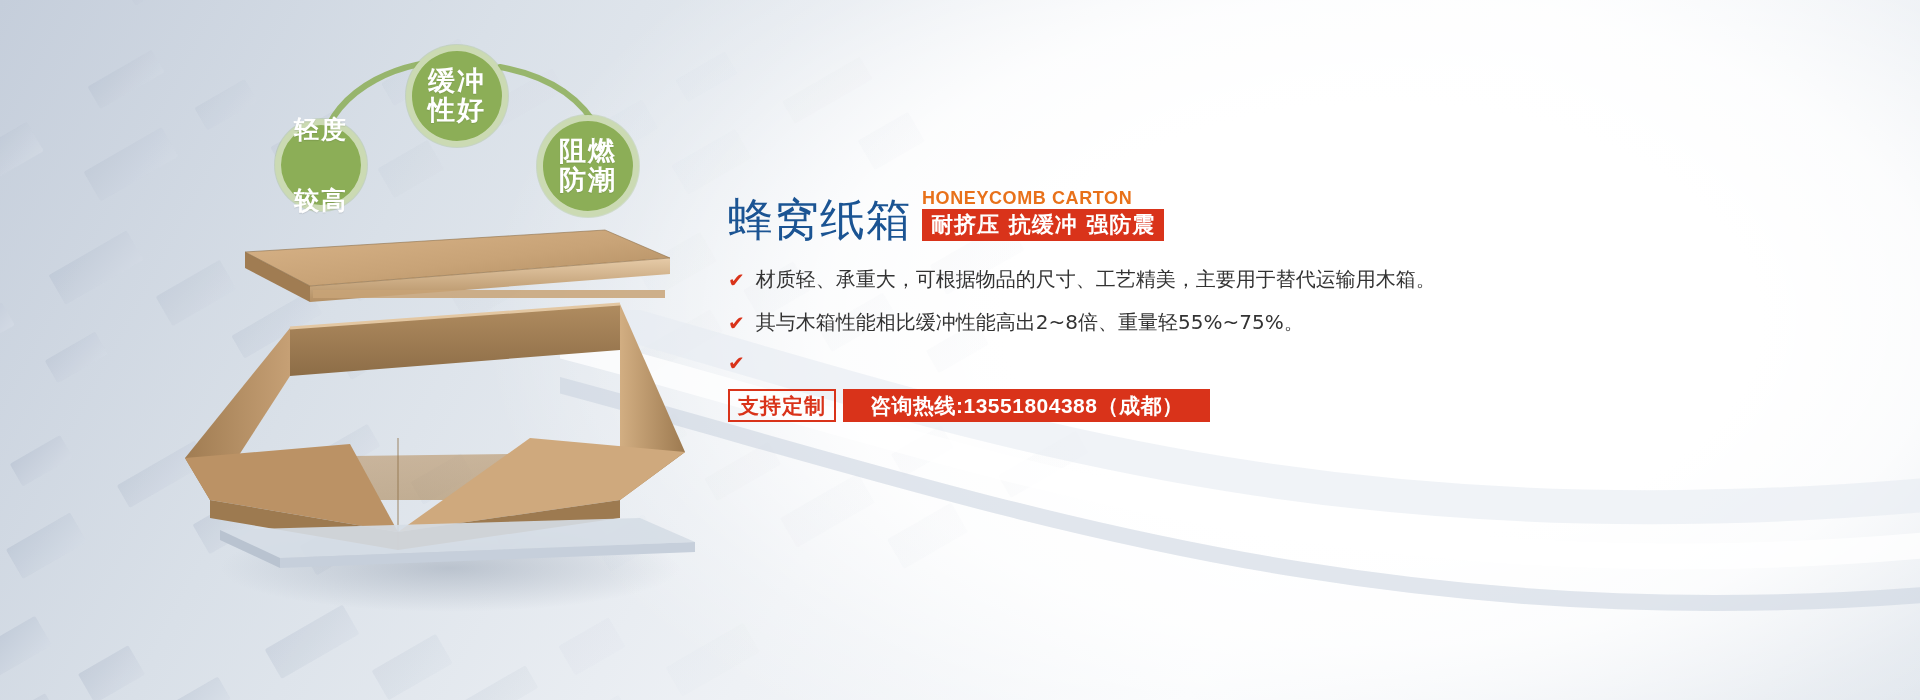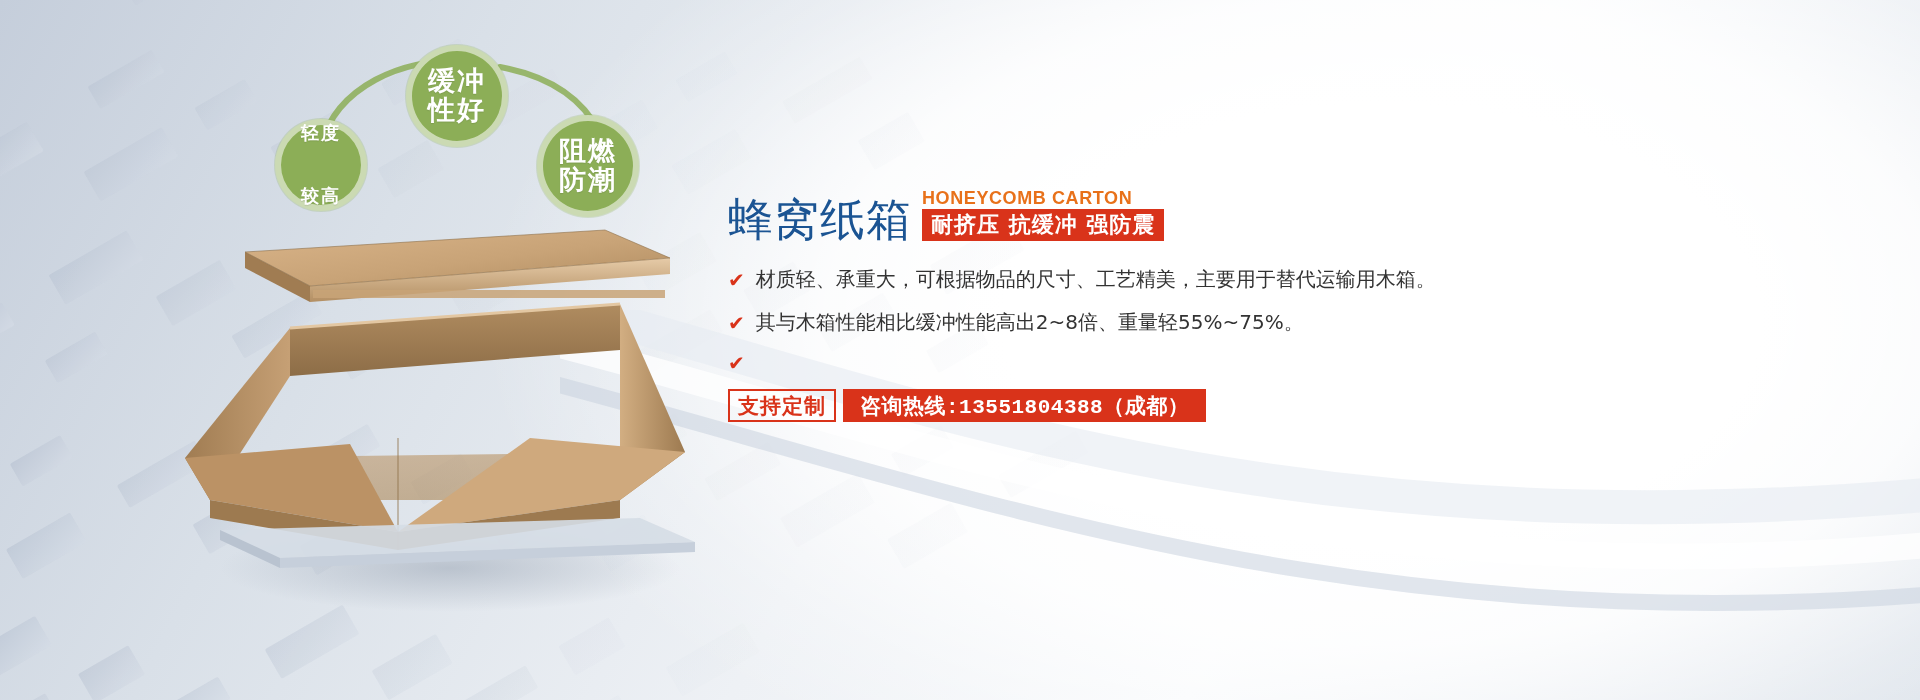--- a/index.html
+++ b/index.html
@@ -66,21 +66,21 @@
     display: flex;
     flex-direction: column;
     align-items: center;
     justify-content: center;
     line-height: 1.08;
     font-weight: 700;
     letter-spacing: 2px;
     text-shadow: 0 1px 1px rgba(0,0,0,0.10);
   }
   .badge-circle span { display: block; }
-  #badge-0 { left: 20px;  top: 74px;  width: 92px;  height: 92px;  font-size: 18px; gap: 44px; }
+  #badge-0 { left: 20px;  top: 74px;  width: 92px;  height: 92px;  font-size: 25px; gap: 44px; }
   #badge-1 { left: 151px; top: 0px;   width: 102px; height: 102px; font-size: 27px; }
   #badge-2 { left: 282px; top: 70px;  width: 102px; height: 102px; font-size: 27px; }
 
   
   .product { position: absolute; left: 150px; top: 200px; width: 620px; height: 420px; }
   .product svg { display: block; }
 
   
   .content {
     position: absolute;
@@ -162,24 +162,24 @@
     font-weight: 700;
     padding: 0 8px;
     display: flex;
     align-items: center;
     letter-spacing: 1px;
     white-space: nowrap;
   }
   .hotline-chip {
     background: #d9331a;
     color: #ffffff;
-    font-family: Liberation Mono, monospace;
+    font-family: Liberation Sans, sans-serif;
     font-size: 21px;
     font-weight: 700;
-    padding: 0 17px;
+    padding: 0 27px;
     display: flex;
     align-items: center;
     letter-spacing: 0.5px;
     white-space: nowrap;
   }
 </style>
 </head>
 <body>
 
 <div id="banner">

